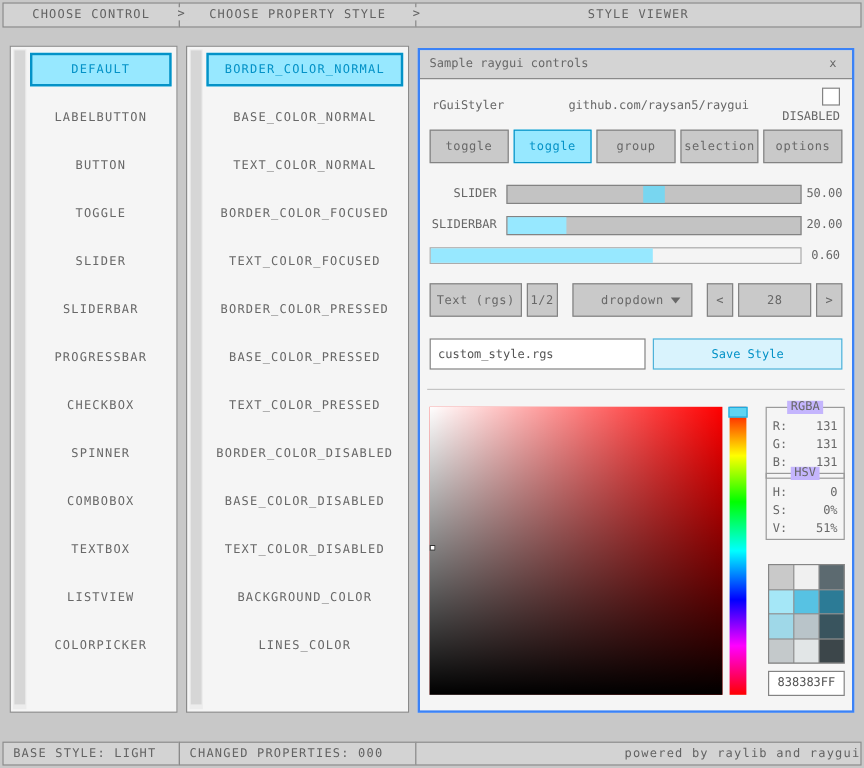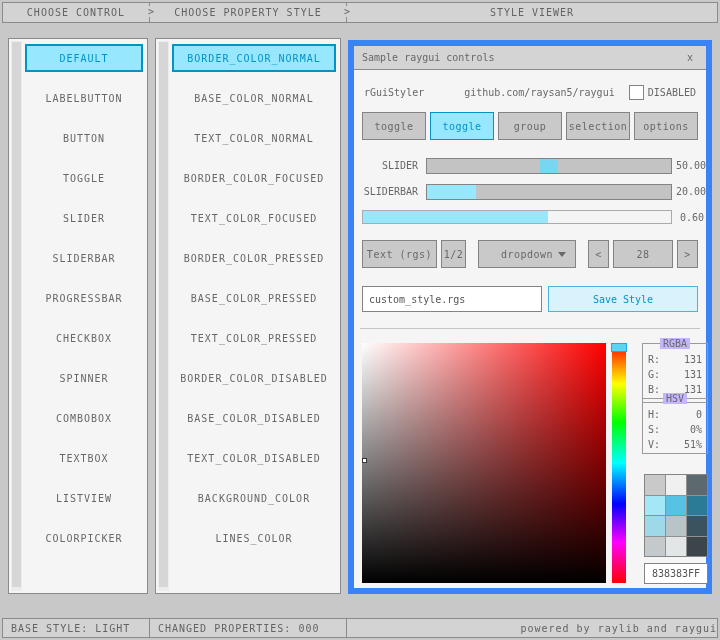--- a/index.html
+++ b/index.html
@@ -41,32 +41,32 @@
   .list { position: absolute; left: 16px; right: 4px; top: 5px; }
   .litem {
     height: 28px; margin-bottom: 12px;
     display: flex; align-items: center; justify-content: center;
     letter-spacing: 1px; color: #686868; border: 2px solid transparent;
   }
   .litem.selected { background: #97e8ff; border-color: #0492c7; color: #0492c7; }
 
   
   #viewer { position: absolute; left: 348px; top: 40px; width: 364px; height: 554px;
-            background: #f5f5f5; border: 6px solid #3b82f6; }
+            background: #f5f5f5; border: 2px solid #3b82f6; }
   .titlebar { position: absolute; top: 0; left: 0; right: 0; height: 24px;
               background: #d4d4d4; border-bottom: 1px solid #8a8a8a;
               display: flex; align-items: center; justify-content: space-between; padding: 0 8px; }
   .close-btn { width: 16px; height: 16px; display: flex; align-items: center; justify-content: center;
                color: #686868; cursor: default; }
 
   .row-a { position: absolute; top: 36px; left: 10px; right: 10px; height: 20px;
            display: flex; align-items: center; }
   .brand { width: 86px; }
   .link  { flex: 1; text-align: center; }
-  .disabled-group { display: flex; align-items: center; gap: 4px; }
+  .disabled-group { display: flex; align-items: flex-end; gap: 4px; flex-direction: column; }
   .checkbox { width: 15px; height: 15px; background: #fff; border: 1px solid #838383; }
 
   .toggle-row { position: absolute; top: 66px; left: 8px; right: 8px; height: 28px; display: flex; gap: 4px; }
   .btn {
     background: #c9c9c9; border: 1px solid #838383; color: #686868;
     display: flex; align-items: center; justify-content: center; letter-spacing: 0.5px;
   }
   .toggle-row .btn { flex: 1; }
   .btn.active { background: #97e8ff; border-color: #0492c7; color: #0492c7; }
 

